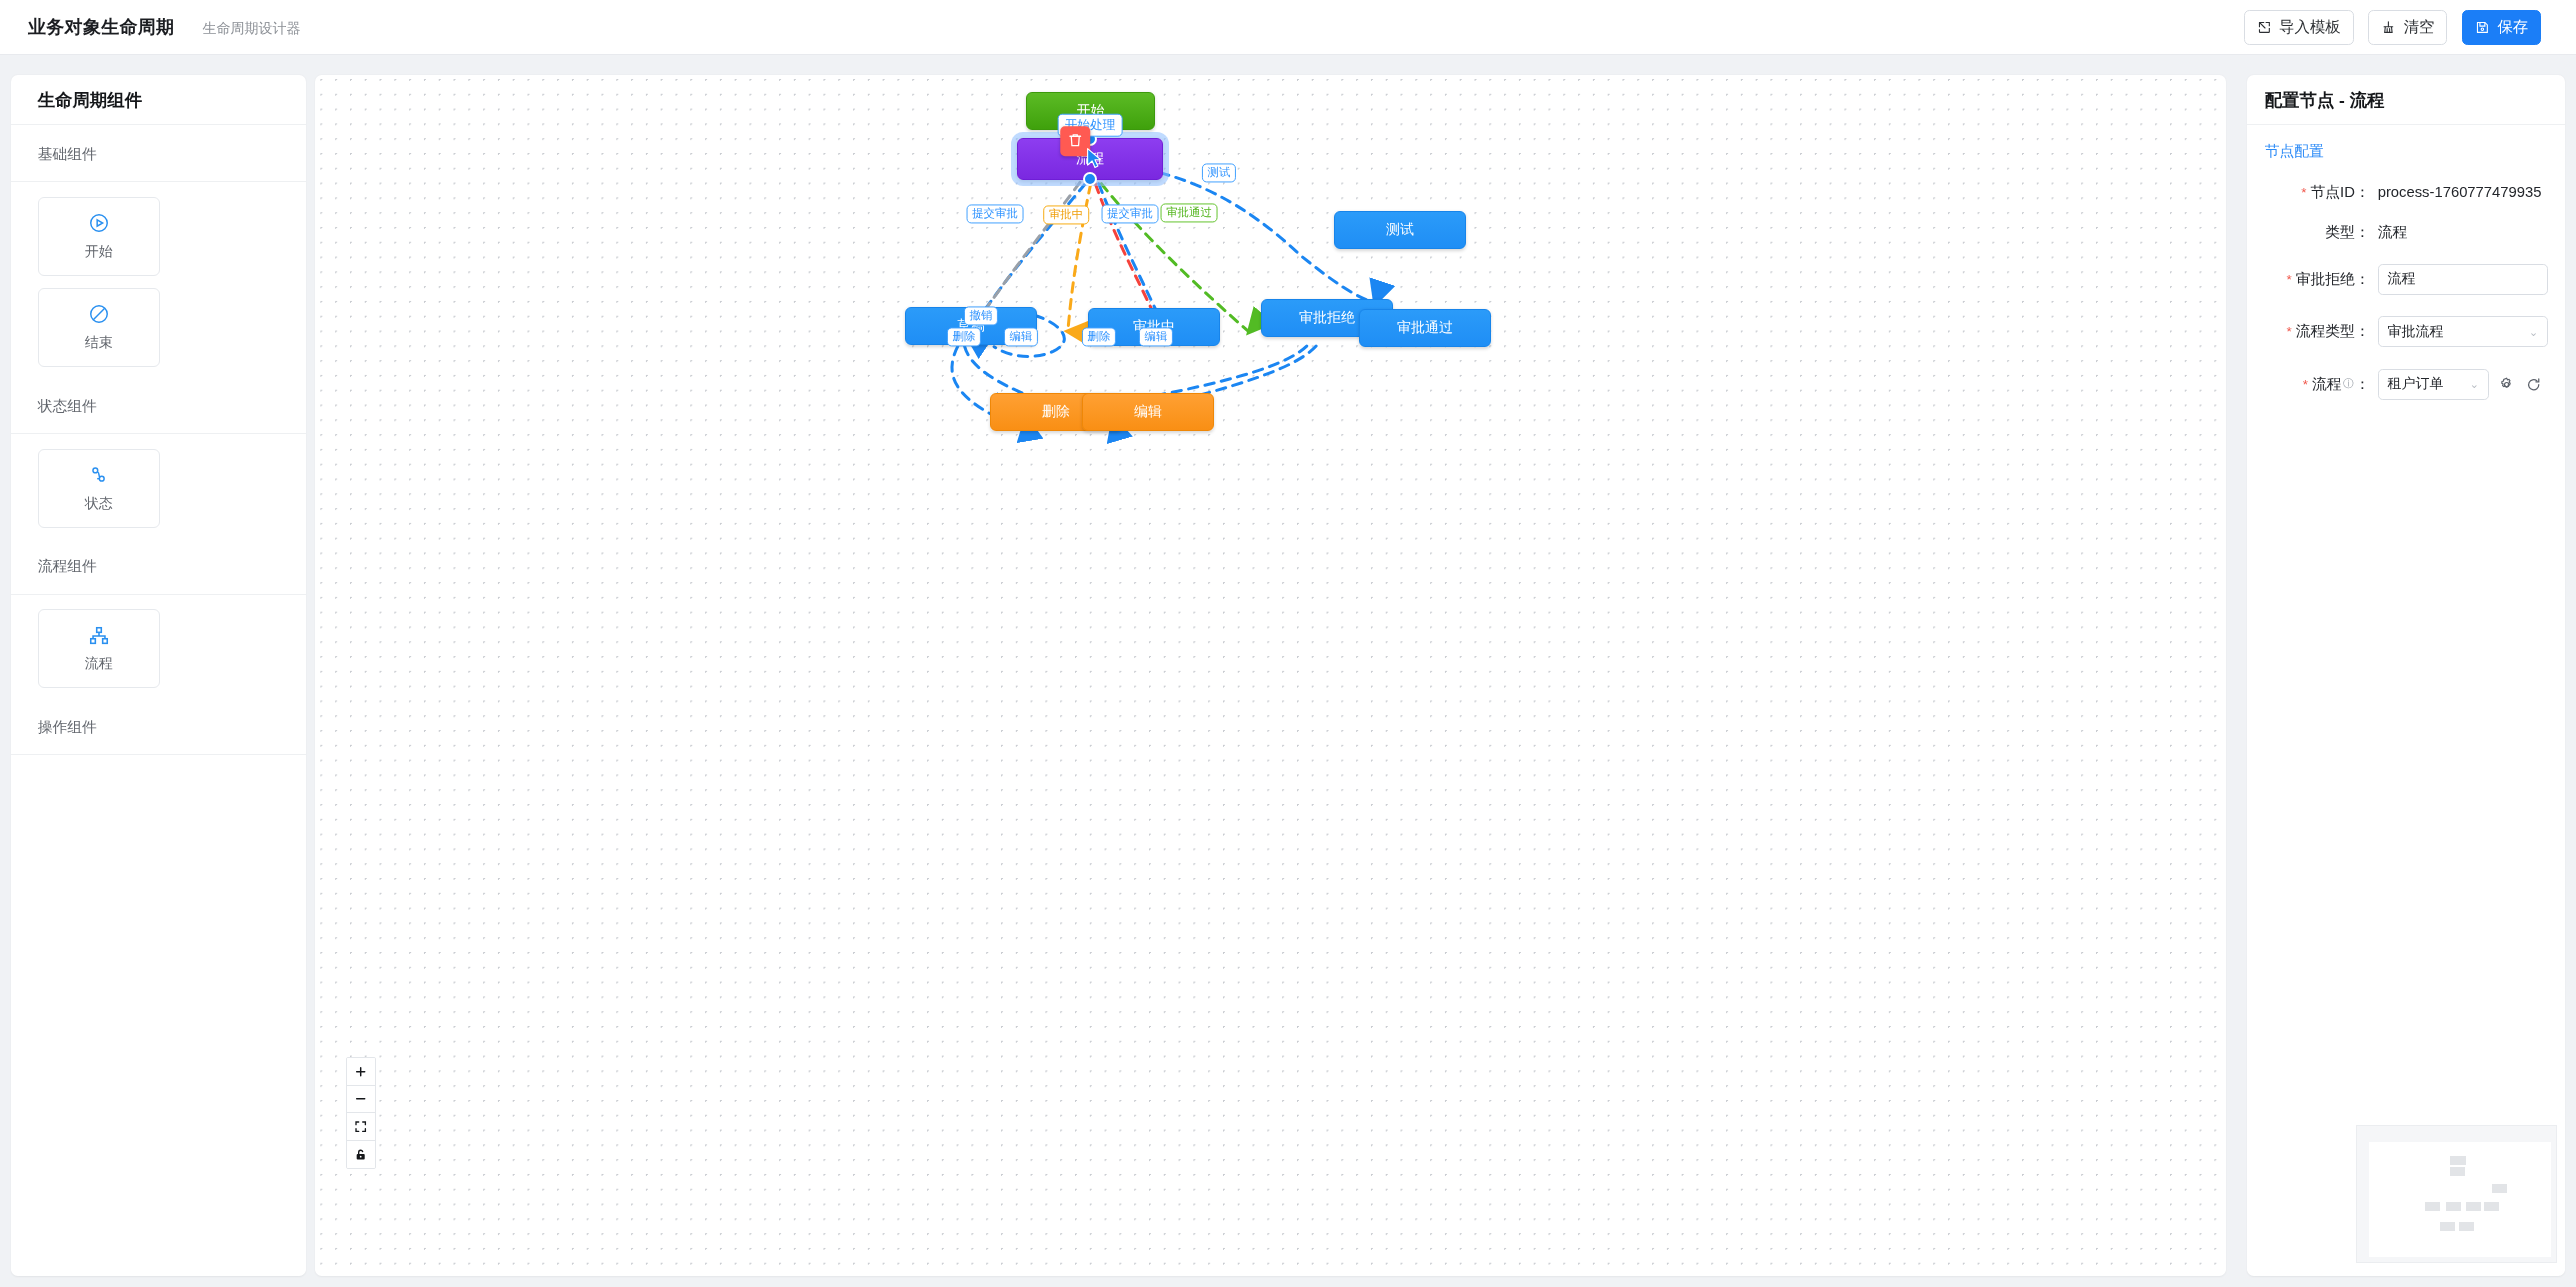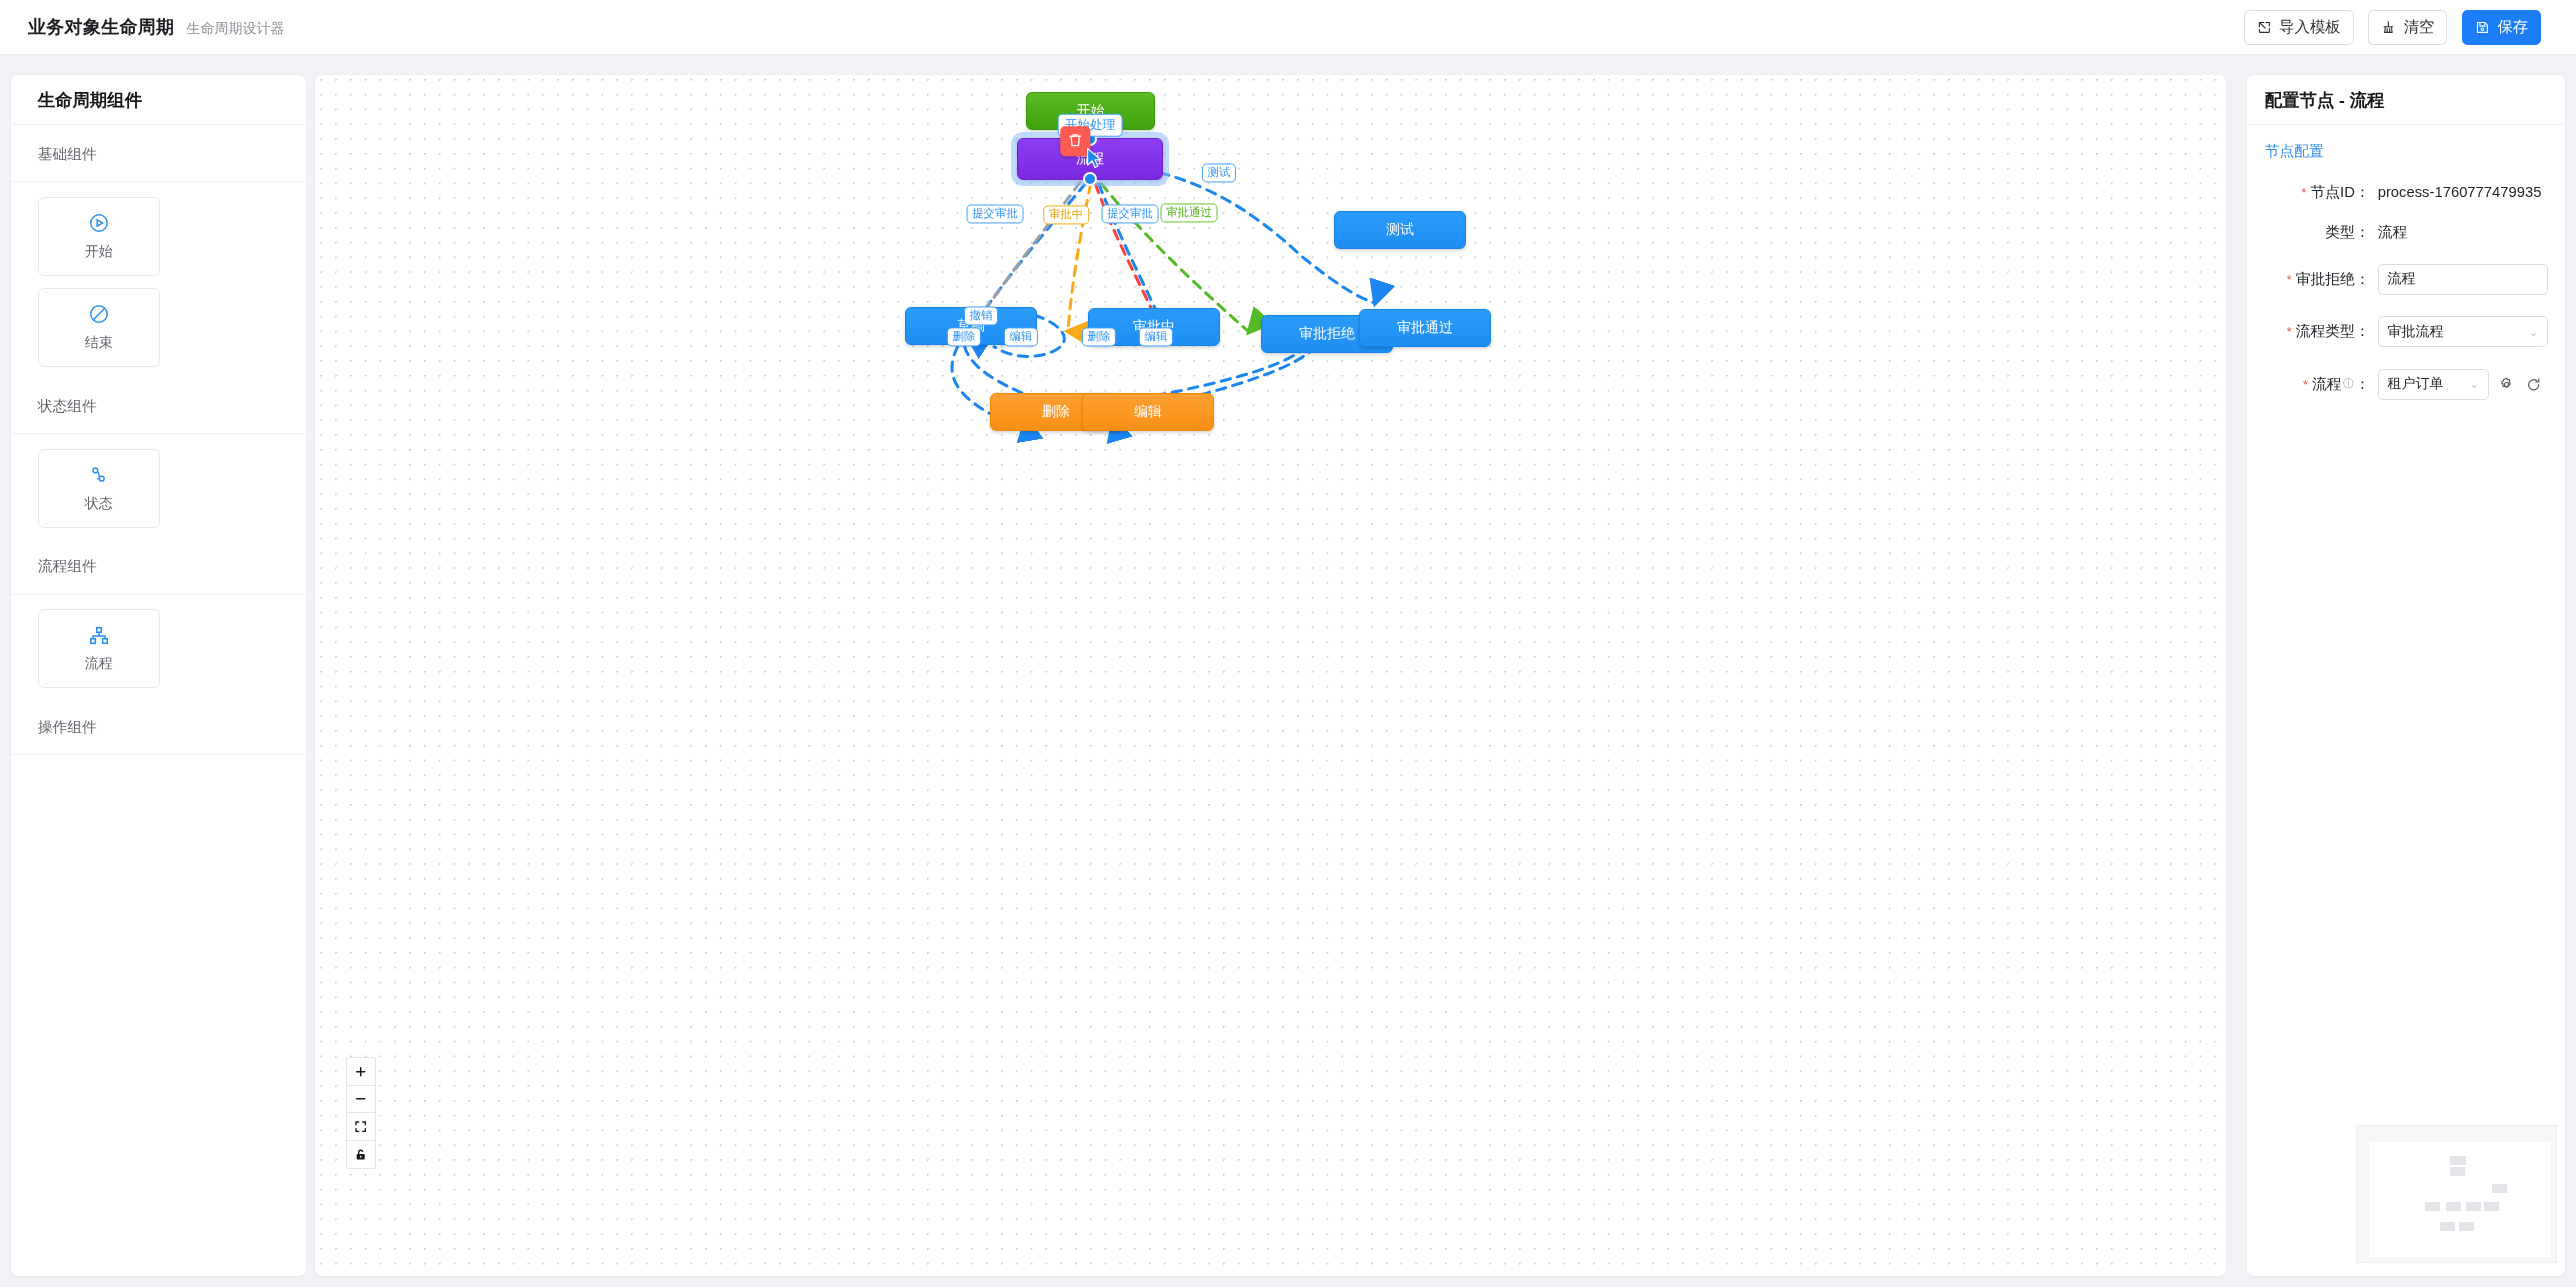--- a/index.html
+++ b/index.html
@@ -11,21 +11,21 @@
   }
 
   
   .header {
     position: absolute; left: 0; top: 0; width: 2576px; height: 55px;
     background: #ffffff;
     border-bottom: 0.7px solid #e8eaee;
     display: flex; align-items: center; justify-content: space-between;
     padding: 0 20px 0 28px;
   }
-  .header-left { display: flex; align-items: baseline; gap: 12px; }
+  .header-left { display: flex; align-items: baseline; gap: 28px; }
   .app-title { font-size: 18px; font-weight: bold; color: #1b1d21; letter-spacing: 0.3px; }
   .app-subtitle { font-size: 14px; color: #8c9096; }
   .header-right { display: flex; align-items: center; gap: 14.8px; padding-right: 14.8px; }
   .btn {
     height: 35px; border-radius: 5.4px; border: 0.7px solid #d9dde3;
     background: #fff; color: #2c2f33; font-size: 15.4px;
     display: flex; align-items: center; gap: 7.4px;
     padding: 0 12px; cursor: pointer; white-space: nowrap;
   }
   .btn.primary { background: #1b7ef7; border-color: #1b7ef7; color: #fff; justify-content: space-between; }
@@ -350,21 +350,21 @@
       </div>
       <div class="node state" style="left: 1019px; top: 136px; width: 132px; height: 38px;">
         <span>测试</span>
       </div>
       <div class="node state" style="left: 590px; top: 232px; width: 132px; height: 38px;">
         <span>草稿</span>
       </div>
       <div class="node state" style="left: 773px; top: 233px; width: 132px; height: 38px;">
         <span>审批中</span>
       </div>
-      <div class="node state" style="left: 946px; top: 240px; width: 132px; height: 38px;">
+      <div class="node state" style="left: 946px; top: 224px; width: 132px; height: 38px;">
         <span>审批拒绝</span>
       </div>
       <div class="node state" style="left: 1044px; top: 234px; width: 132px; height: 38px;">
         <span>审批通过</span>
       </div>
       <div class="node action" style="left: 675px; top: 318px; width: 132px; height: 38px;">
         <span>删除</span>
       </div>
       <div class="node action" style="left: 767px; top: 318px; width: 132px; height: 38px;">
         <span>编辑</span>

